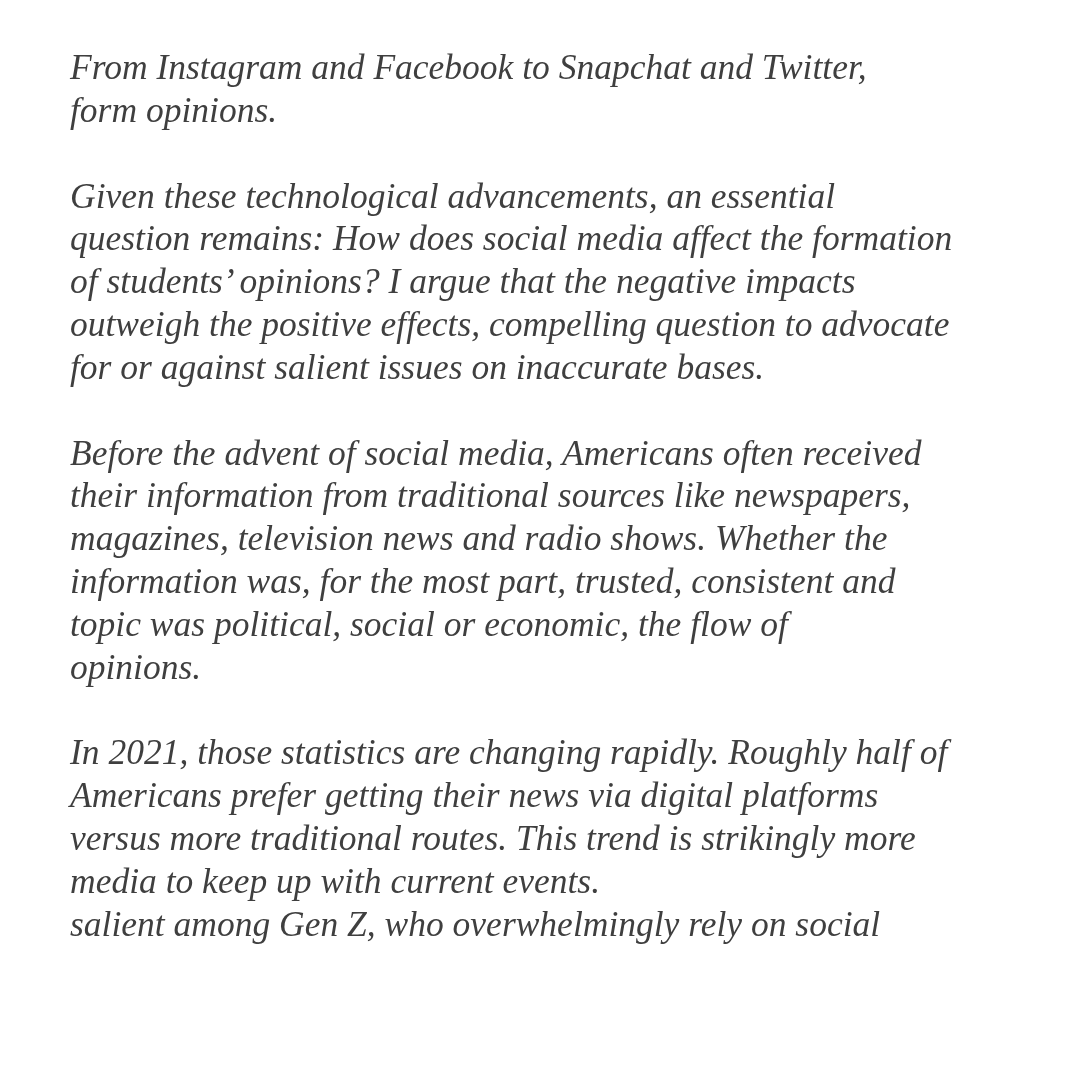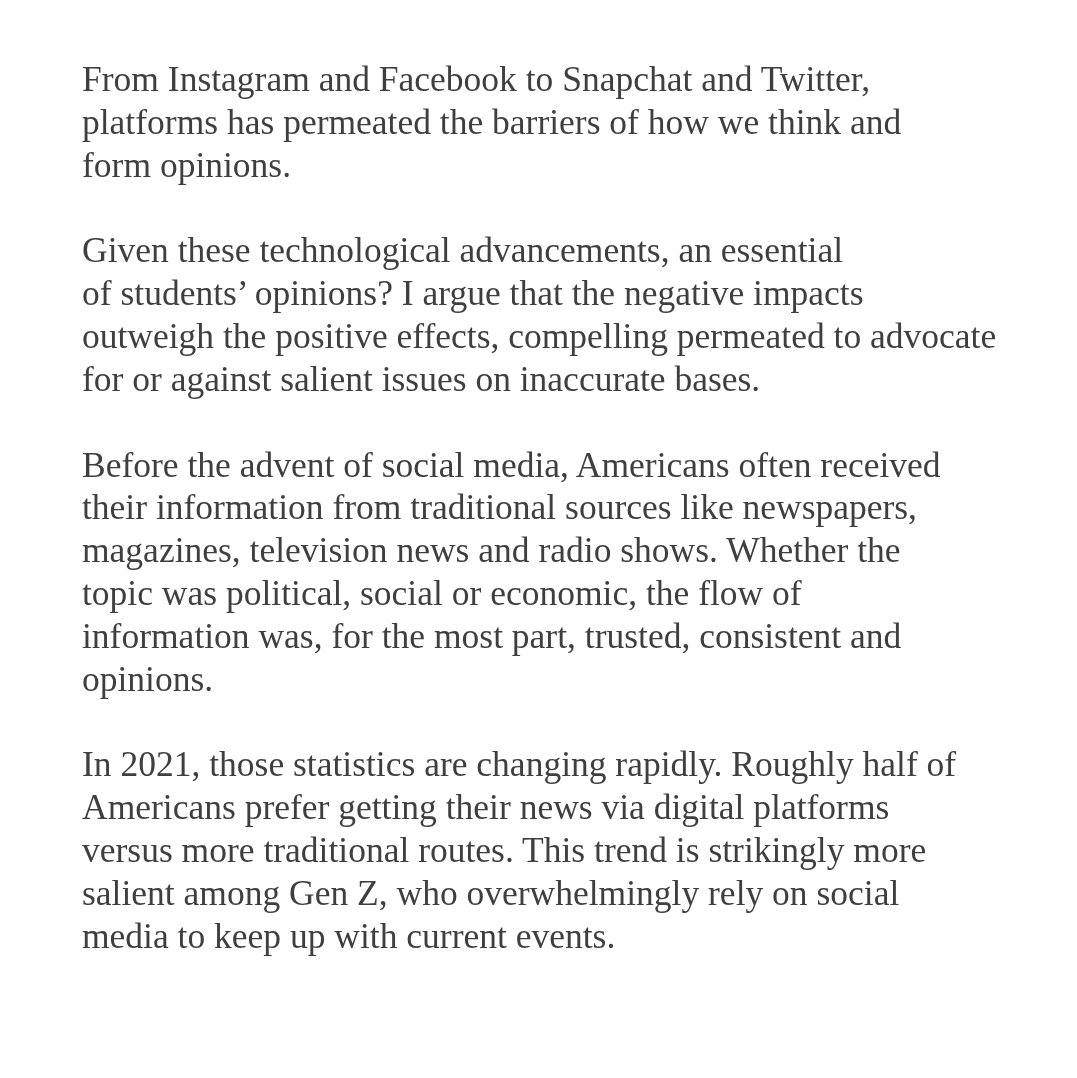--- a/index.html
+++ b/index.html
@@ -17,54 +17,55 @@
       position: absolute;
       left: 66px;
       top: 42px;
       width: 990px;
       font-family: "Liberation Serif", "DejaVu Serif", serif;
       font-size: 35.5px;
       line-height: 42.8px;
       color: #3f3f3f;
     }
     .para {
-      margin: 16px;
+      margin: 4px;
       padding: 0;
+      font-style: italic;
     }
     .para + .para {
       margin-top: 43px;
     }
     .line {
       display: block;
       white-space: nowrap;
     }
   </style>
 </head>
 <body>
 
 <div class="doc">
   <p class="para">
     <span class="line">From Instagram and Facebook to Snapchat and Twitter,</span>
-    <span class="line">platforms has permeated the barriers of how we think and</span>
     <span class="line">form opinions.</span>
   </p>
   <p class="para">
     <span class="line">Given these technological advancements, an essential</span>
+    <span class="line">question remains: How does social media affect the formation</span>
     <span class="line">of students’ opinions? I argue that the negative impacts</span>
-    <span class="line">outweigh the positive effects, compelling permeated to advocate</span>
+    <span class="line">outweigh the positive effects, compelling question to advocate</span>
     <span class="line">for or against salient issues on inaccurate bases.</span>
   </p>
   <p class="para">
     <span class="line">Before the advent of social media, Americans often received</span>
     <span class="line">their information from traditional sources like newspapers,</span>
     <span class="line">magazines, television news and radio shows. Whether the</span>
+    <span class="line">information was, for the most part, trusted, consistent and</span>
     <span class="line">topic was political, social or economic, the flow of</span>
-    <span class="line">information was, for the most part, trusted, consistent and</span>
     <span class="line">opinions.</span>
   </p>
   <p class="para">
     <span class="line">In 2021, those statistics are changing rapidly. Roughly half of</span>
     <span class="line">Americans prefer getting their news via digital platforms</span>
     <span class="line">versus more traditional routes. This trend is strikingly more</span>
+    <span class="line">media to keep up with current events.</span>
     <span class="line">salient among Gen Z, who overwhelmingly rely on social</span>
-    <span class="line">media to keep up with current events.</span>
   </p>
 </div>
 
 </body></html>

